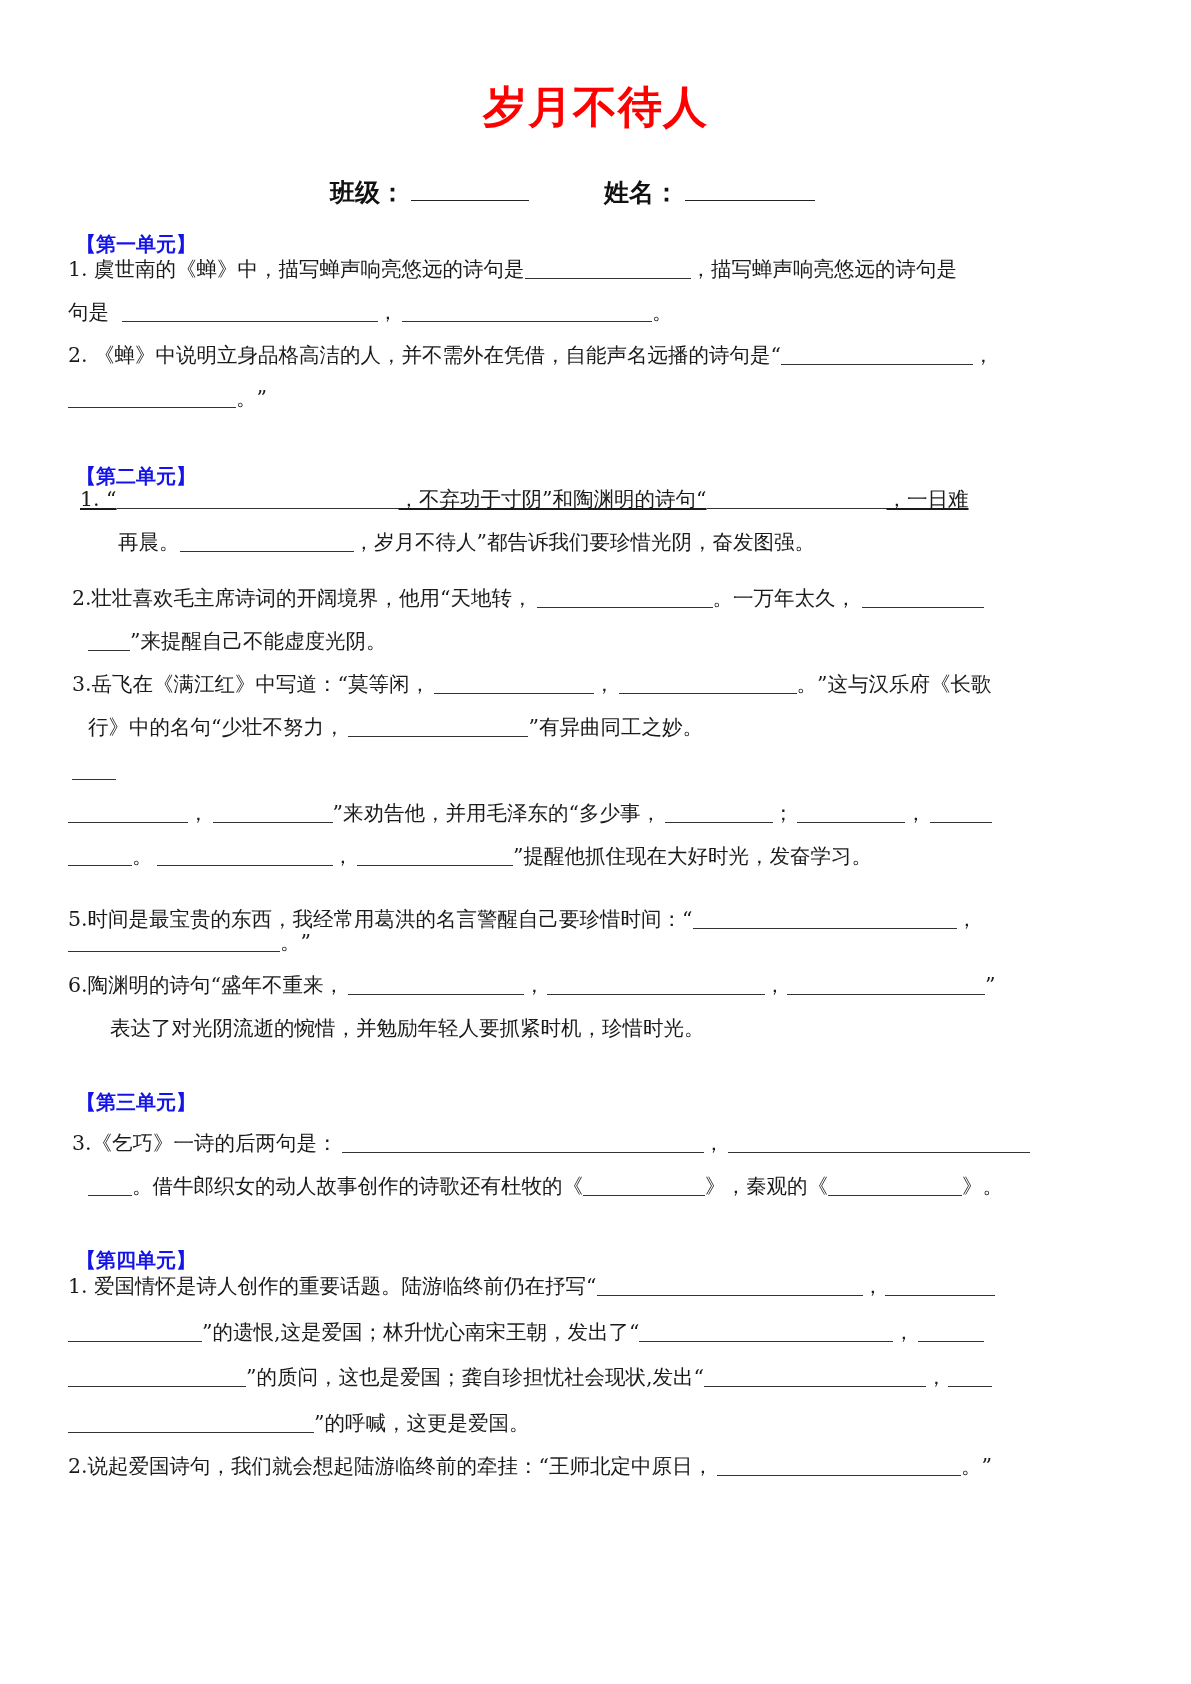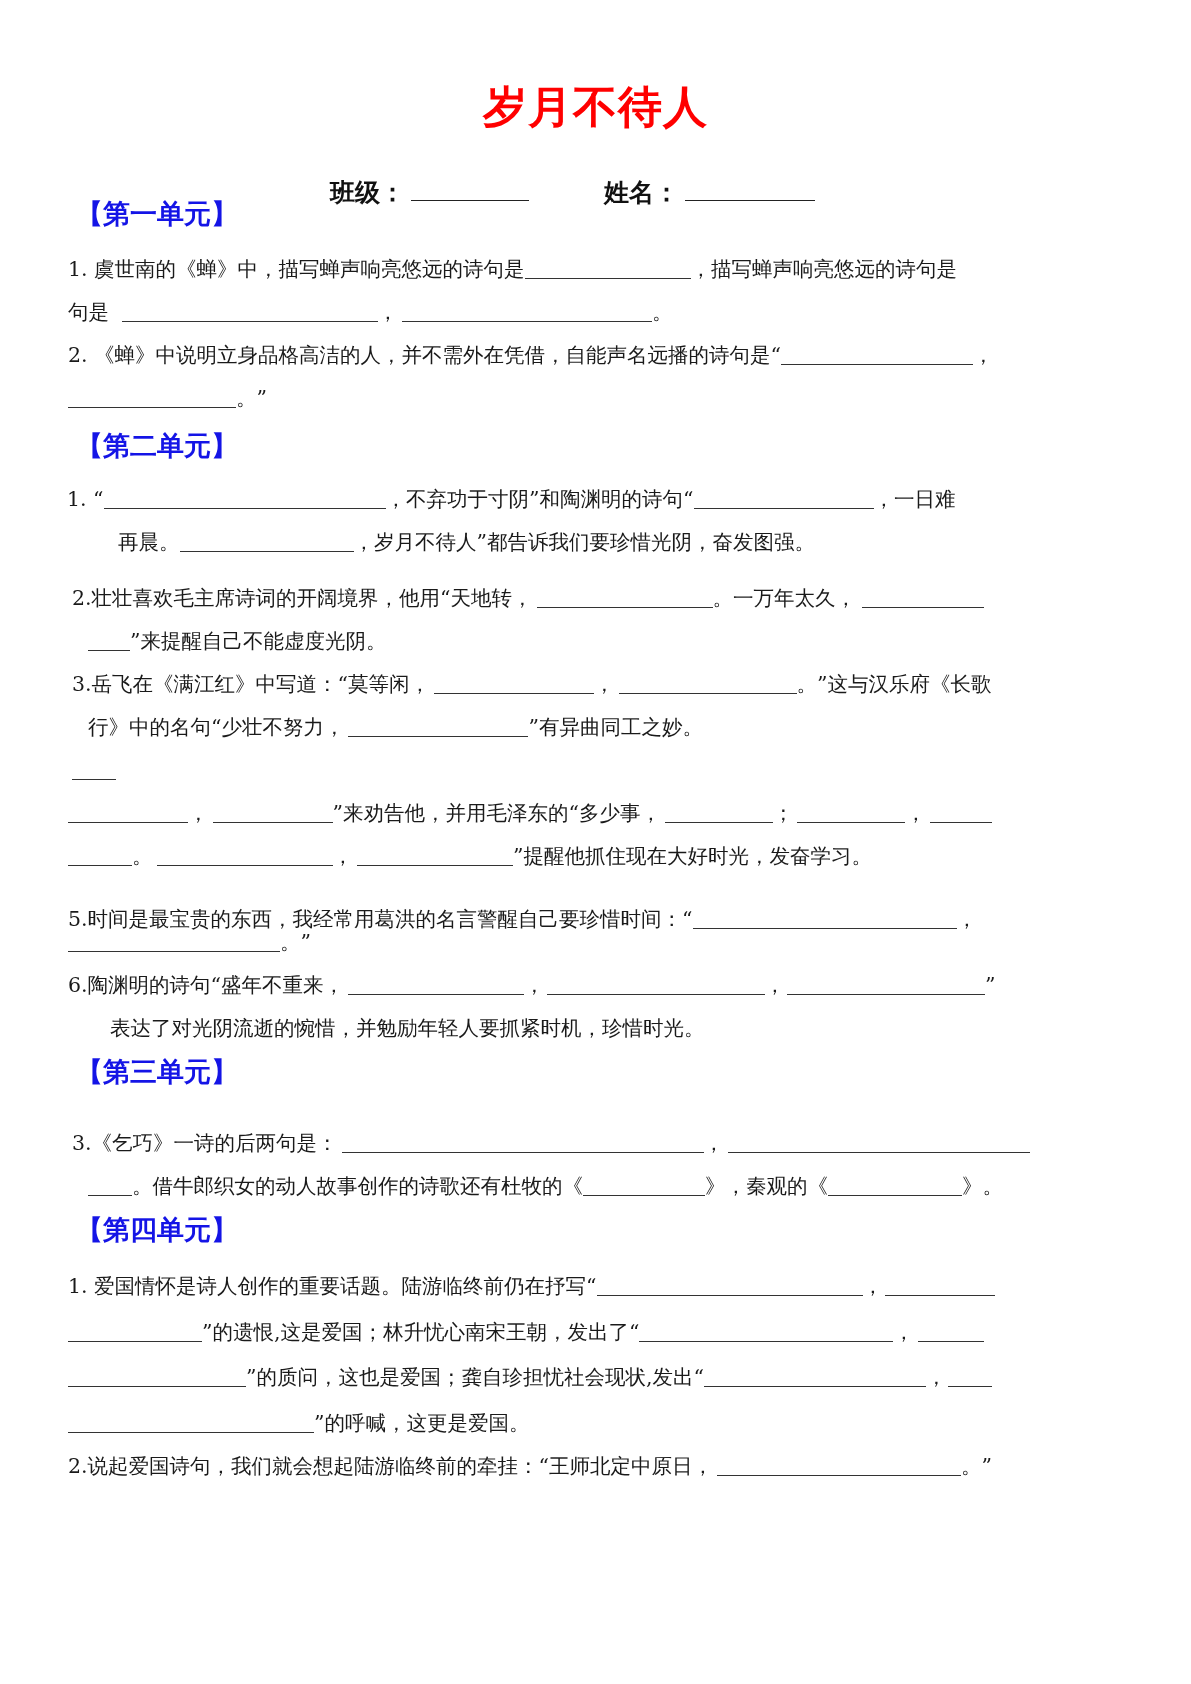--- a/index.html
+++ b/index.html
@@ -5,21 +5,21 @@
     html, body { margin: 0; padding: 0; background: #ffffff; }
     body { width: 1191px; height: 1684px; position: relative; overflow: hidden;
            font-family: "DejaVu Serif", "Liberation Serif", serif; color: #1a1a1a; }
     .title { position: absolute; left: 0; top: 78px; width: 1191px; text-align: center;
              font-family: "DejaVu Sans", "Liberation Sans", sans-serif; font-weight: bold;
              font-size: 44px; color: #ff0000; letter-spacing: 1px; }
     .meta { position: absolute; top: 150px; font-family: "DejaVu Sans", "Liberation Sans", sans-serif;
             font-weight: bold; font-size: 25px; color: #111; white-space: nowrap; margin-top: 24px; }
     .meta .blank { display: inline-block; border-bottom: 1.5px solid #222; height: 26px; vertical-align: baseline; margin-left: 6px; }
     .unit { position: absolute; left: 76px; font-family: "DejaVu Sans", "Liberation Sans", sans-serif;
-            font-weight: bold; font-size: 27px; color: #1414e6; white-space: nowrap; }
+            font-weight: bold; font-size: 20px; color: #1414e6; white-space: nowrap; margin-top: 35px; }
     .line { position: absolute; font-size: 20.5px; white-space: nowrap; line-height: 28px; height: 28px; }
     .b { display: inline-block; border-bottom: 1.4px solid #333; height: 22px; vertical-align: -3px; }
   </style>
 </head>
 <body>
 
 <div class="title">岁月不待人</div>
 
 <div class="meta" style="left:330px;">
   <span>班级：</span><span class="blank" style="width:118px;"></span>
@@ -38,21 +38,21 @@
 </div>
 <div class="line" style="left:68px; top:341px;">
   <span>2. 《蝉》中说明立身品格高洁的人，并不需外在凭借，自能声名远播的诗句是“</span><span class="b" style="width:192px;"></span><span>，</span>
 </div>
 <div class="line" style="left:68px; top:384px;">
   <span class="b" style="width:168px;"></span><span>。”</span>
 </div>
 
 <div class="unit" style="top:428px;">【第二单元】</div>
 
-<div class="line" style="left:67px; top:485px;">
+<div class="line" style="left:80px; top:485px;text-decoration:underline;">
   <span>1. “</span><span class="b" style="width:282px;"></span><span>，不弃功于寸阴”和陶渊明的诗句“</span><span class="b" style="width:180px;"></span><span>，一日难</span>
 </div>
 <div class="line" style="left:86px; top:528px;margin-left:32px;">
   <span>再晨。</span><span class="b" style="width:174px;"></span><span>，岁月不待人”都告诉我们要珍惜光阴，奋发图强。</span>
 </div>
 <div class="line" style="left:72px; top:584px;">
   <span>2.壮壮喜欢毛主席诗词的开阔境界，他用“天地转，</span><span class="b" style="width:176px;margin-left:4px;"></span><span>。一万年太久，</span><span class="b" style="width:122px;margin-left:6px;"></span>
 </div>
 <div class="line" style="left:88px; top:627px;">
   <span class="b" style="width:42px;"></span><span>”来提醒自己不能虚度光阴。</span>

